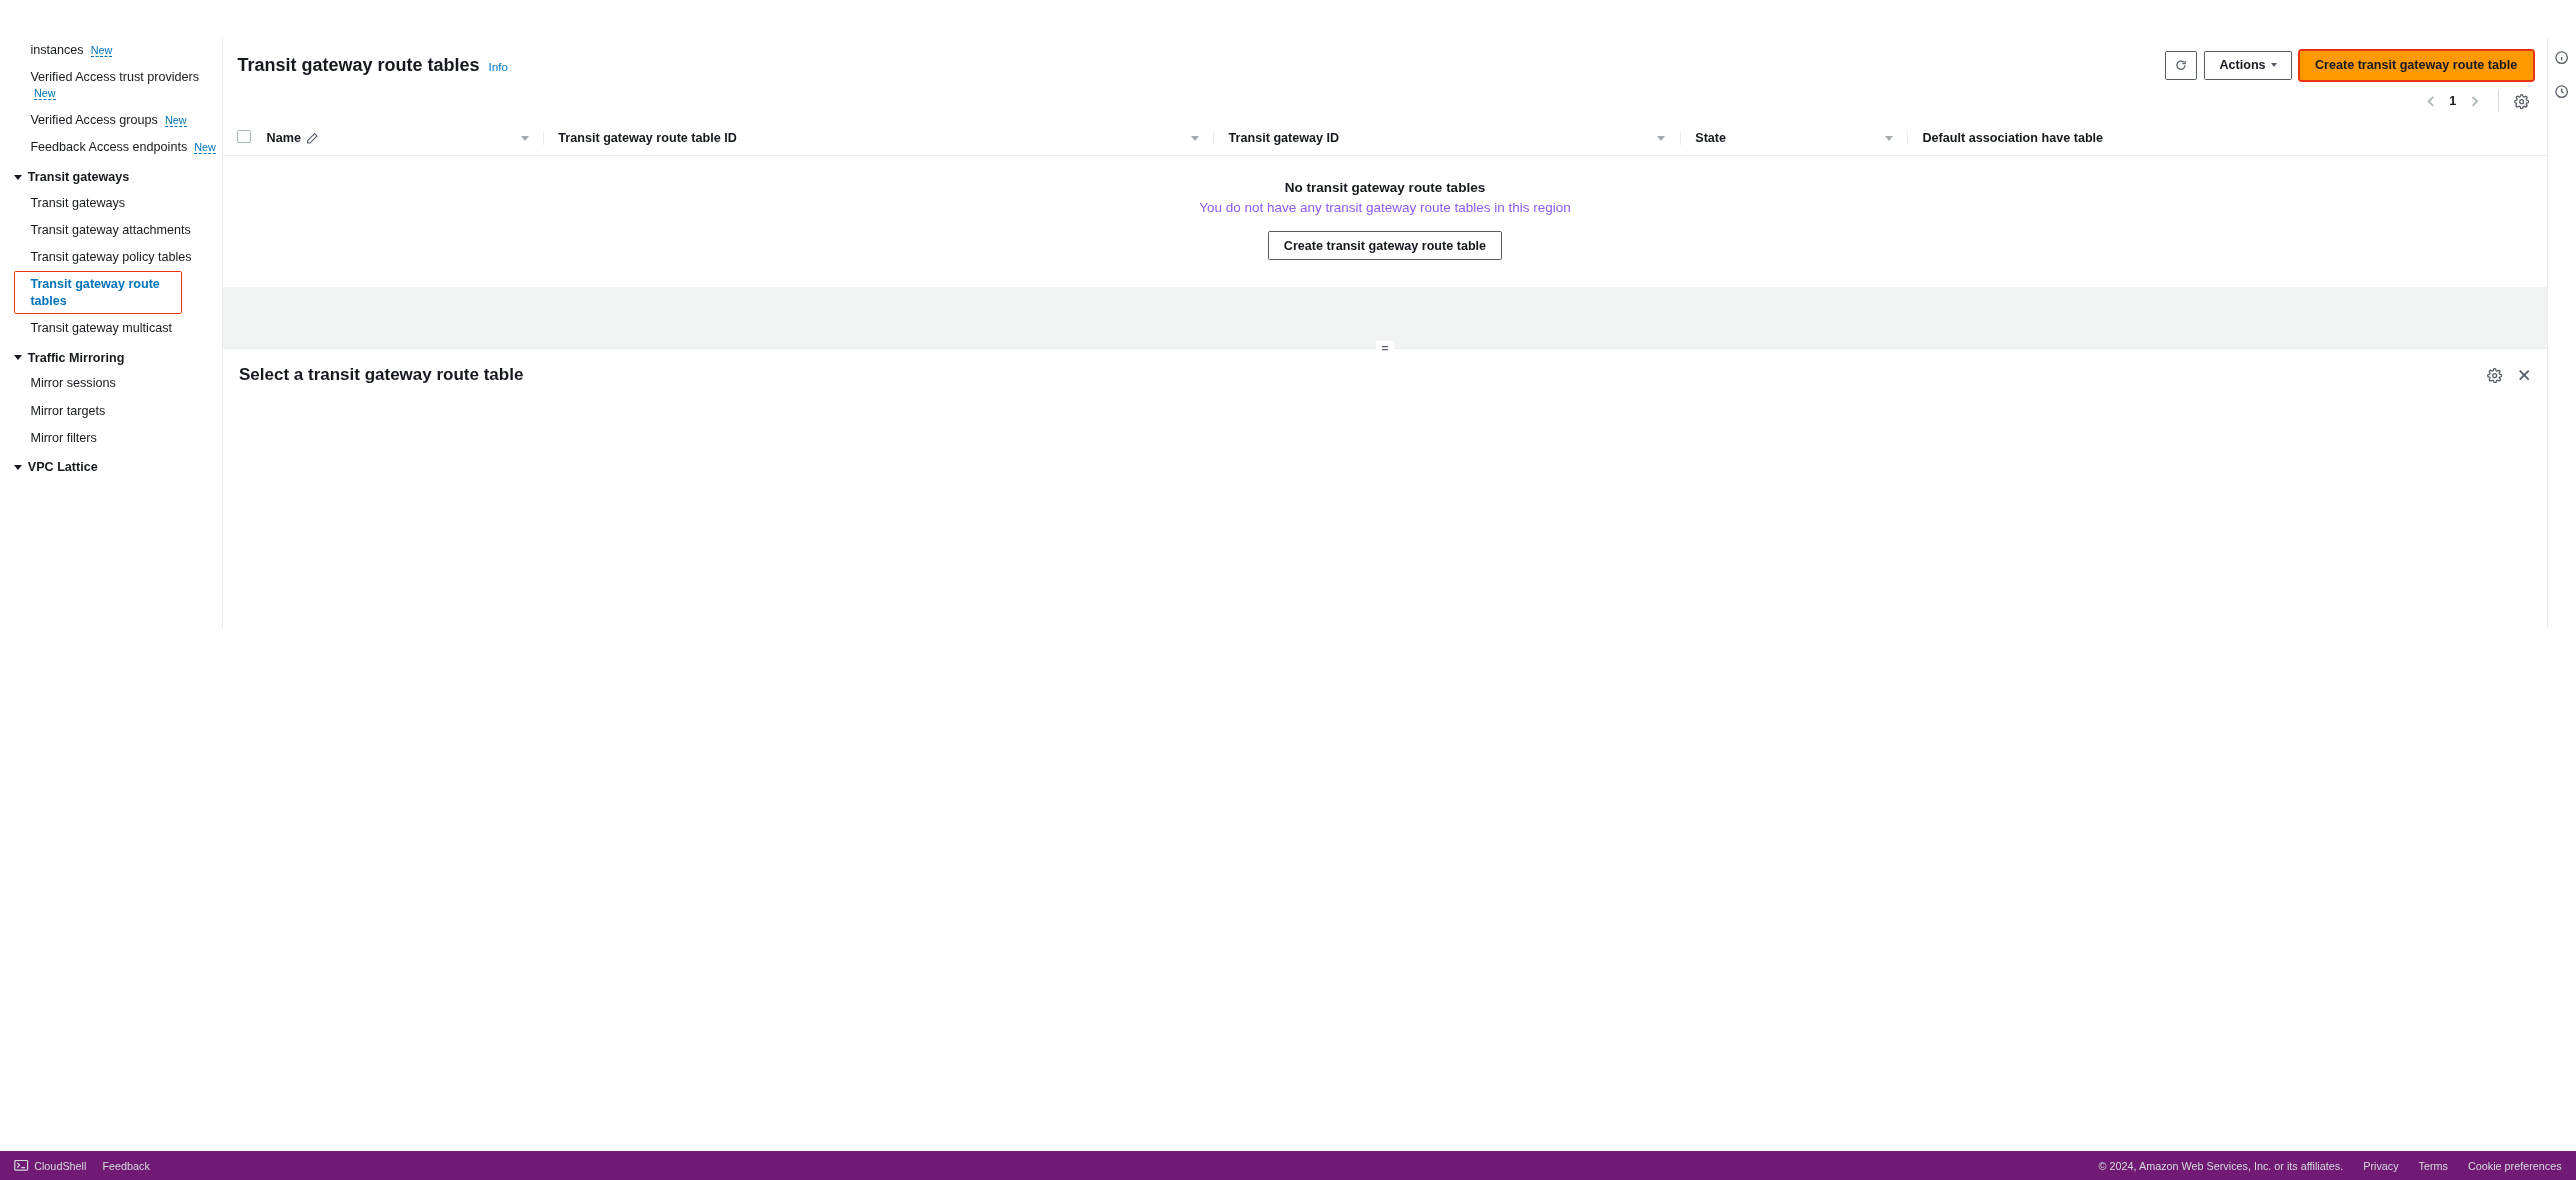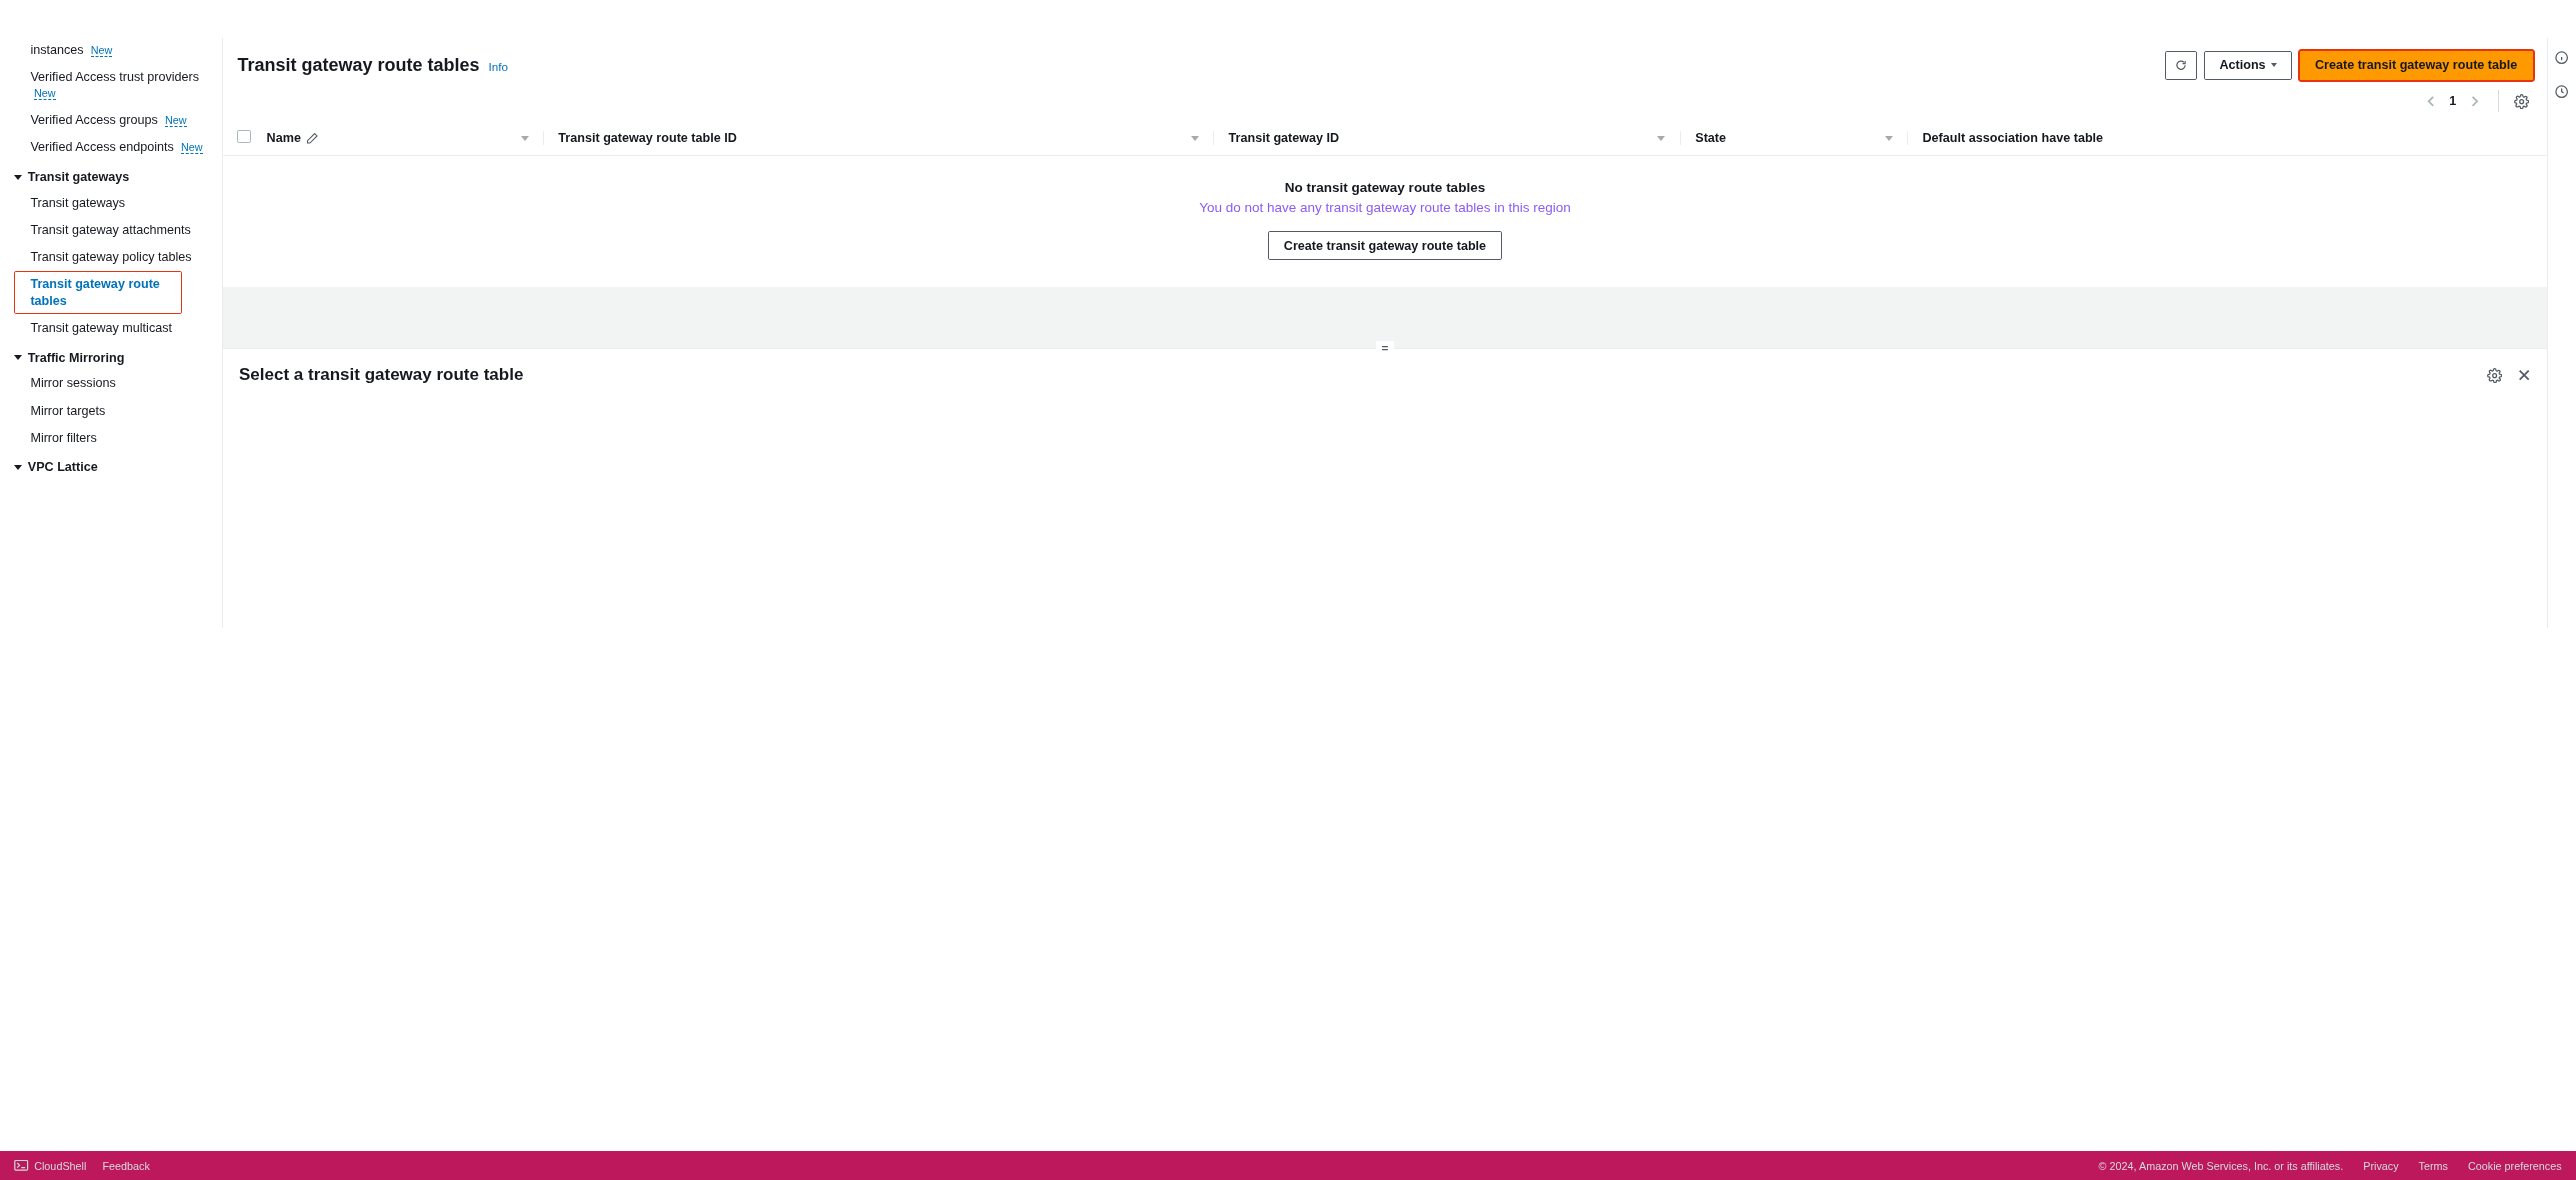--- a/index.html
+++ b/index.html
@@ -262,21 +262,21 @@
     align-items: center;
     padding-top: 9px;
     gap: 12.6px;
   }
 
   
   .footer {
     position: fixed;
     bottom: 0; left: 0; right: 0;
     height: 29px;
-    background: #be185d;
+    background: #701a75;
     color: #d5dbdb;
     display: flex;
     align-items: center;
     padding: 0 14.4px;
     font-size: 10.8px;
     gap: 16px;
   }
   .footer .right { margin-left: auto; display: flex; gap: 20px; }
   .cloudshell { display: flex; align-items: center; gap: 5.4px; }
   .footer a { color: #d5dbdb; text-decoration: none; cursor: pointer; }
@@ -304,21 +304,21 @@
     </a>
     <a class="side-link">
       <span>Verified Access trust providers</span>
       <span class="new-badge">New</span>
     </a>
     <a class="side-link">
       <span>Verified Access groups</span>
       <span class="new-badge">New</span>
     </a>
     <a class="side-link">
-      <span>Verified Access endpoints</span>
+      <span>Feedback Access endpoints</span>
       <span class="new-badge">New</span>
     </a>
 
     <div class="side-group-label">
       <span class="caret-down"></span>
       <span>Transit gateways</span>
     </div>
     <a class="side-link">Transit gateways</a>
     <a class="side-link">Transit gateway attachments</a>
     <a class="side-link">Transit gateway policy tables</a>

